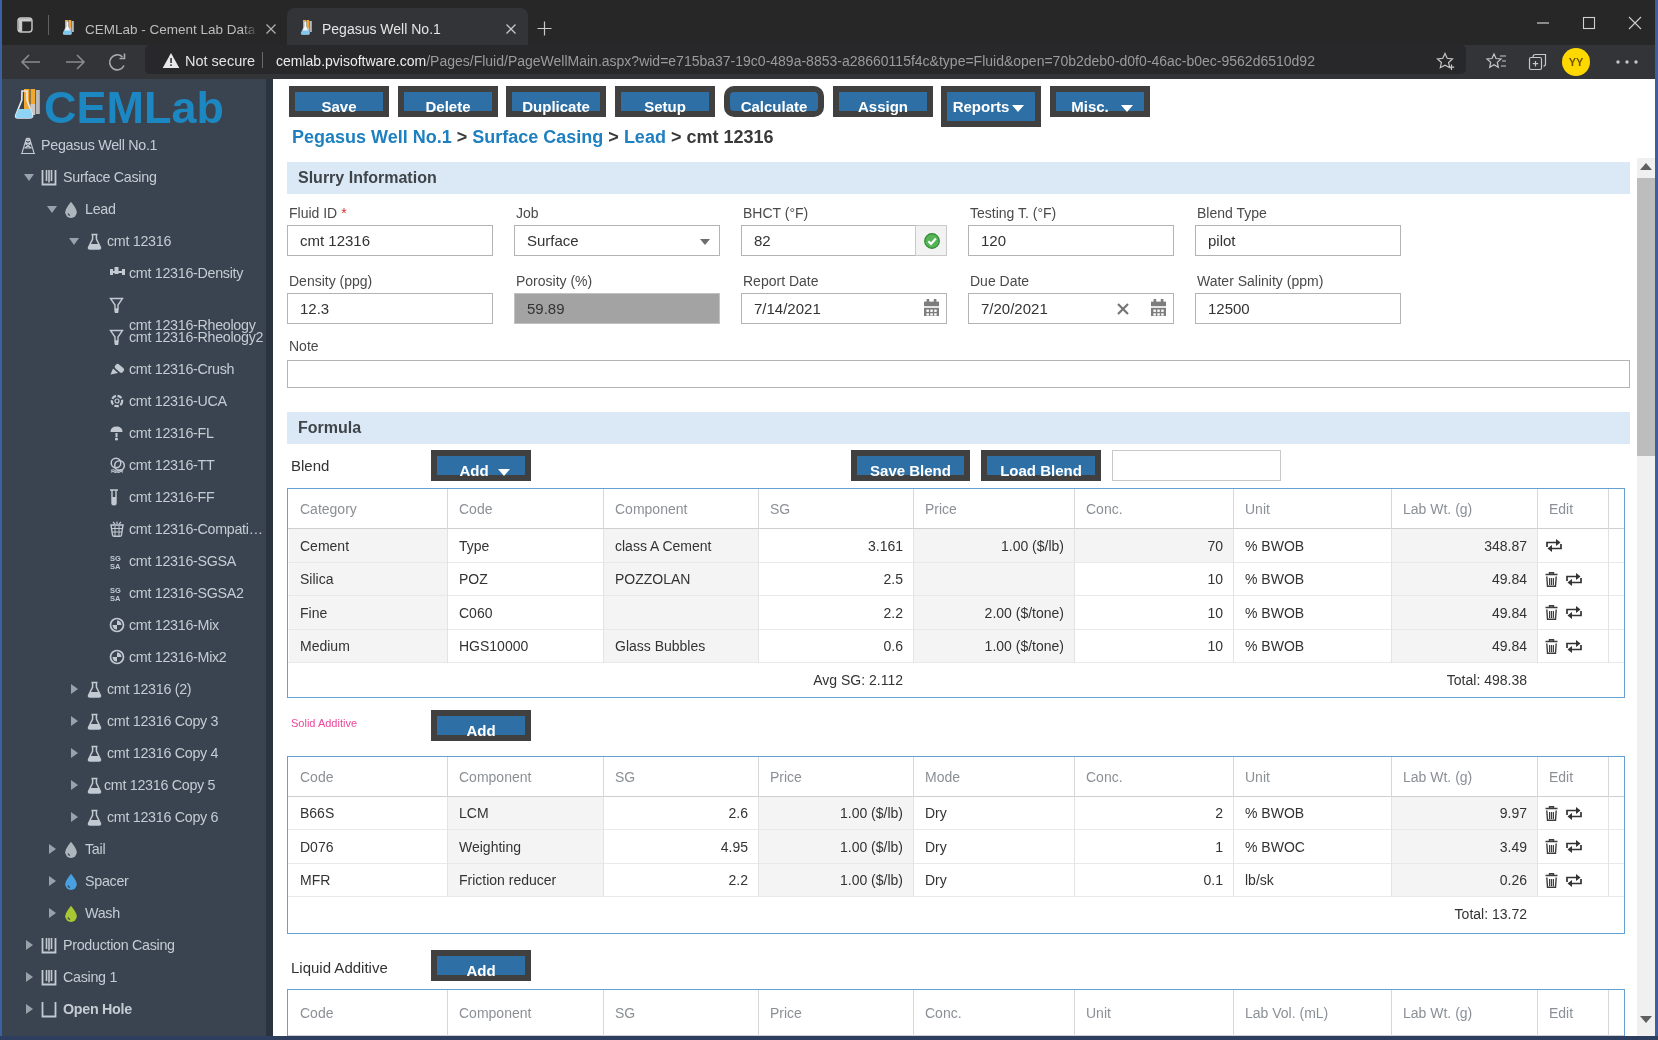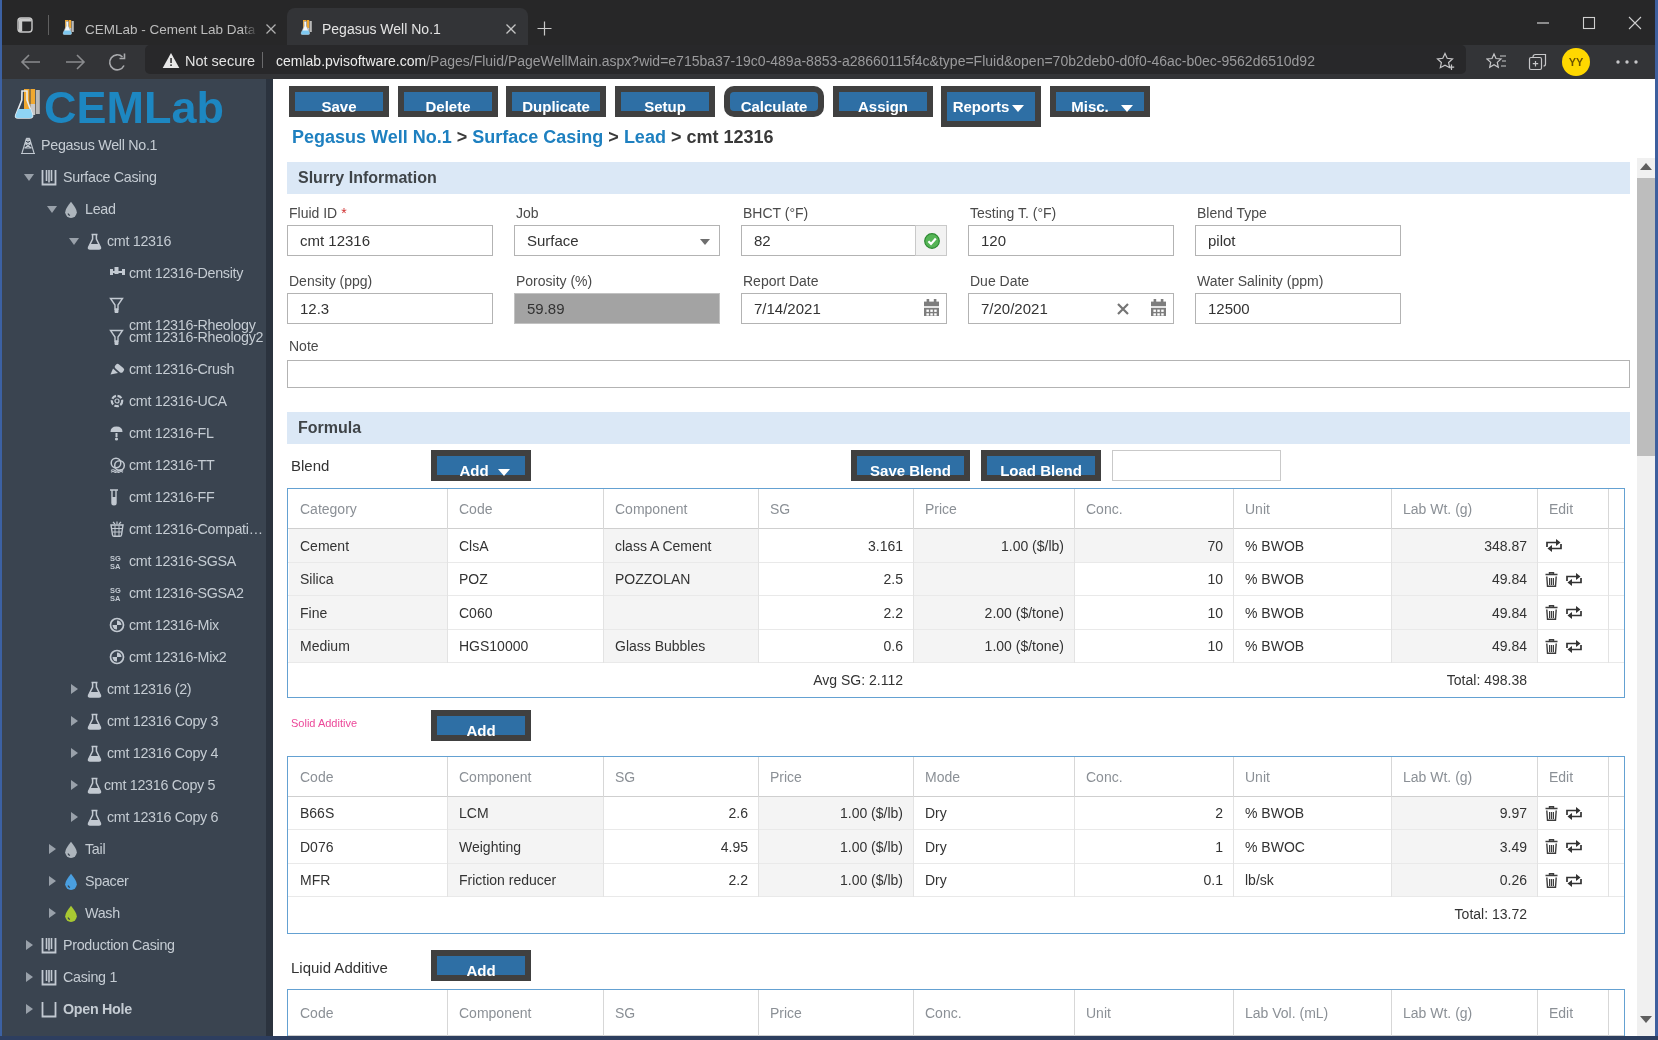--- a/index.html
+++ b/index.html
@@ -394,21 +394,21 @@
 <div class="vsep" style="left:447px;top:529px;height:34px;"></div>
 <div class="vsep" style="left:603px;top:529px;height:34px;"></div>
 <div class="vsep" style="left:758px;top:529px;height:34px;"></div>
 <div class="vsep" style="left:913px;top:529px;height:34px;"></div>
 <div class="vsep" style="left:1074px;top:529px;height:34px;"></div>
 <div class="vsep" style="left:1233px;top:529px;height:34px;"></div>
 <div class="vsep" style="left:1391px;top:529px;height:34px;"></div>
 <div class="vsep" style="left:1537px;top:529px;height:34px;"></div>
 <div class="vsep" style="left:1608px;top:529px;height:34px;"></div>
 <div class="cell" style="left:300px;top:538px;">Cement</div>
-<div class="cell" style="left:459px;top:538px;">ClsA</div>
+<div class="cell" style="left:459px;top:538px;">Type</div>
 <div class="cell" style="left:615px;top:538px;">class A Cement</div>
 <div class="cell" style="left:758px;top:538px;width:145px;text-align:right;">3.161</div>
 <div class="cell" style="left:913px;top:538px;width:151px;text-align:right;">1.00 ($/lb)</div>
 <div class="cell" style="left:1074px;top:538px;width:149px;text-align:right;">70</div>
 <div class="cell" style="left:1245px;top:538px;">% BWOB</div>
 <div class="cell" style="left:1391px;top:538px;width:136px;text-align:right;">348.87</div>
 <svg class="abs" style="left:1545px;top:538px" width="18" height="15" viewBox="0 0 18 15">
 <path d="M2 9 L2 4.5 L12 4.5" fill="none" stroke="#333" stroke-width="1.7"></path>
 <path d="M11 1 L15.5 4.5 L11 8 Z" fill="#333"></path>
 <path d="M16 6 L16 10.5 L6 10.5" fill="none" stroke="#333" stroke-width="1.7"></path>

